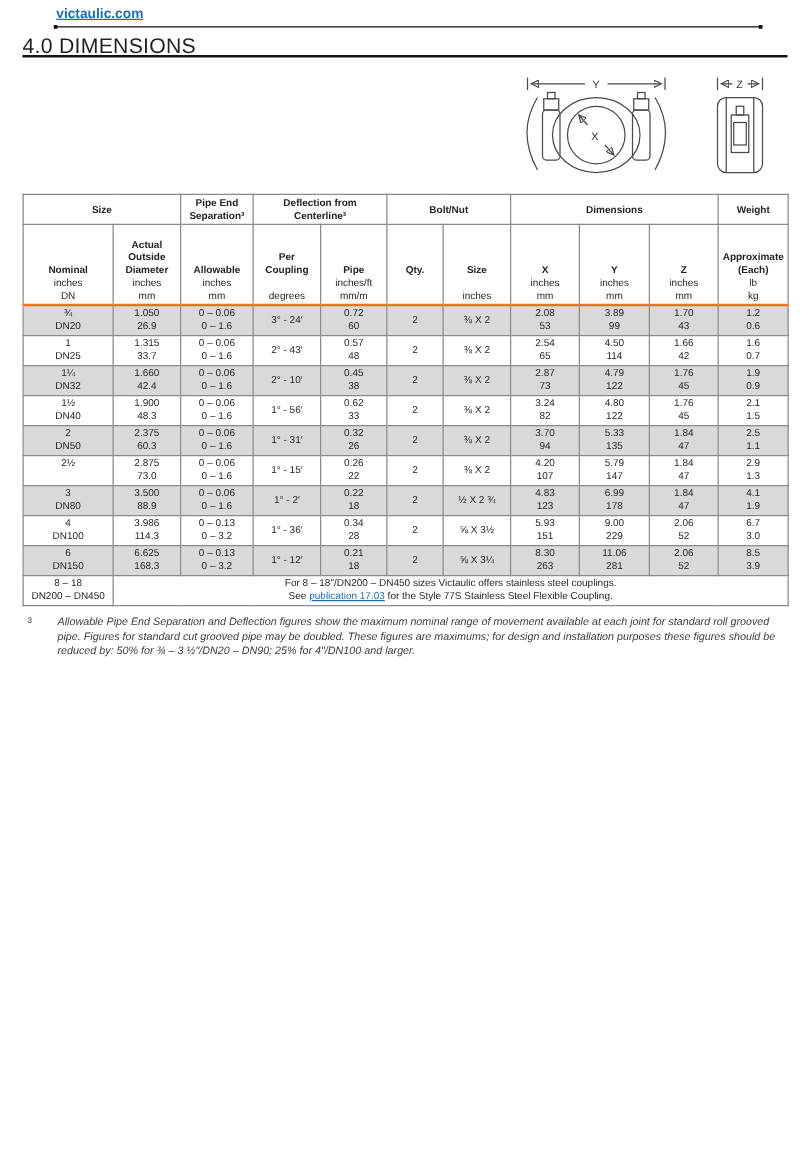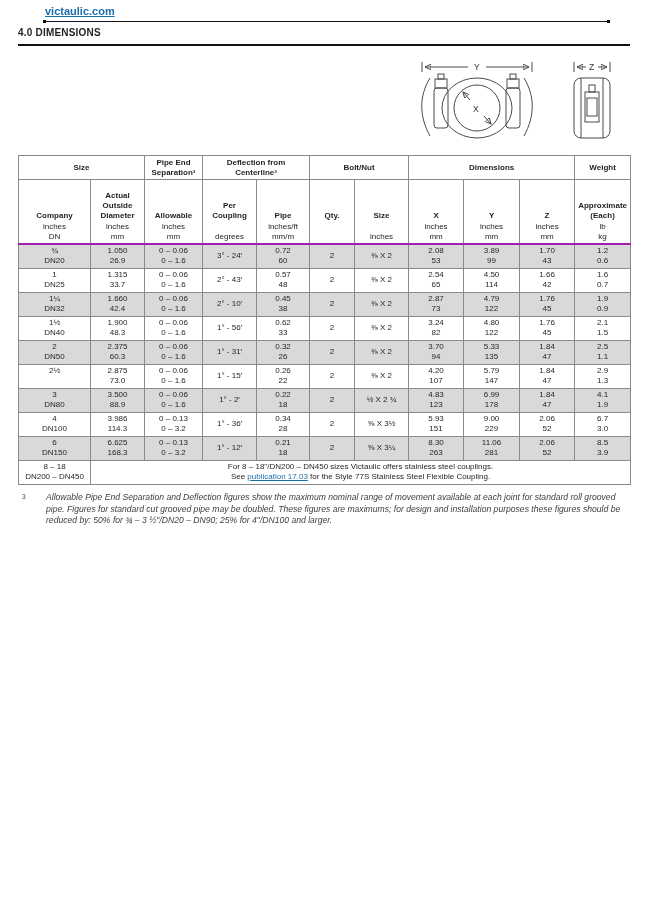--- a/index.html
+++ b/index.html
@@ -8,38 +8,38 @@
   .page { position:relative; width:647px; height:752px; overflow:hidden; }
 
   
   .toplink { position:absolute; left:45px; top:5px; font-size:11px; font-weight:bold;
     color:#1c6fad; text-decoration:underline; }
   .rule-dots { position:absolute; height:1px; background:#111; }
   .rule-dots::before,.rule-dots::after { content:""; position:absolute; top:-1px;
     width:3px; height:3px; background:#111; }
   .rule-dots::before { left:-2px; } .rule-dots::after { right:-2px; }
   #rule-top { top:21px; left:45px; width:563px; }
-  .section-title { position:absolute; left:18px; top:27px; font-size:10px; font-weight:bold;
+  .section-title { position:absolute; left:18px; top:27px; font-size:17px; font-weight:normal;
     letter-spacing:.2px; }
   #rule-title { position:absolute; top:44px; left:18px; width:612px; height:2px; background:#111; }
 
   
   .diagram { position:absolute; left:402px; top:54px; }
   .diagram path,.diagram line,.diagram rect,.diagram circle,.diagram ellipse
     { stroke:#4a4a4a; fill:none; stroke-width:1; }
   .diagram text { fill:#333; font-size:8.5px; font-family:"Liberation Sans",sans-serif; stroke:none; }
 
   
   table.dims { position:absolute; left:18px; top:155px; width:612px;
     border-collapse:collapse; table-layout:fixed; text-align:center; }
   table.dims th, table.dims td { border:1px solid #8a8a8a; vertical-align:middle;
     font-size:8px; line-height:10px; padding:1px 0; }
   table.dims tr.grp th { height:24px; font-weight:bold; white-space:pre-line; background:#fff; }
   table.dims tr.cols th { height:64px; background:#fff; vertical-align:bottom;
-    border-bottom:2px solid #a21caf; }
+    border-bottom:2px solid #f97316; }
   .colwrap { display:flex; flex-direction:column; justify-content:flex-end; height:100%; }
   .coltitle { font-weight:bold; white-space:pre-line; margin-bottom:1px; }
   .unit { font-weight:normal; min-height:10px;text-align:center; }
   table.dims tbody td { height:24px; }
   table.dims tbody tr.shaded td { background:#d9d9d9; }
   table.dims tbody td div { line-height:10.5px; }
   td.notecell { font-size:8.2px; }
   td.notecell a { color:#1c6fad; text-decoration:underline; }
 
   
@@ -134,21 +134,21 @@
 Separation³</th>
           <th colspan="2">Deflection from
 Centerline³</th>
           <th colspan="2">Bolt/Nut</th>
           <th colspan="3">Dimensions</th>
           <th colspan="1">Weight</th>
         </tr>
         <tr class="cols">
           <th>
             <div class="colwrap">
-              <div class="coltitle">Company</div>
+              <div class="coltitle">Nominal</div>
               <div class="unit">inches</div>
               <div class="unit">DN</div>
             </div>
           </th>
           <th>
             <div class="colwrap">
               <div class="coltitle">Actual
 Outside
 Diameter</div>
               <div class="unit">inches</div>

